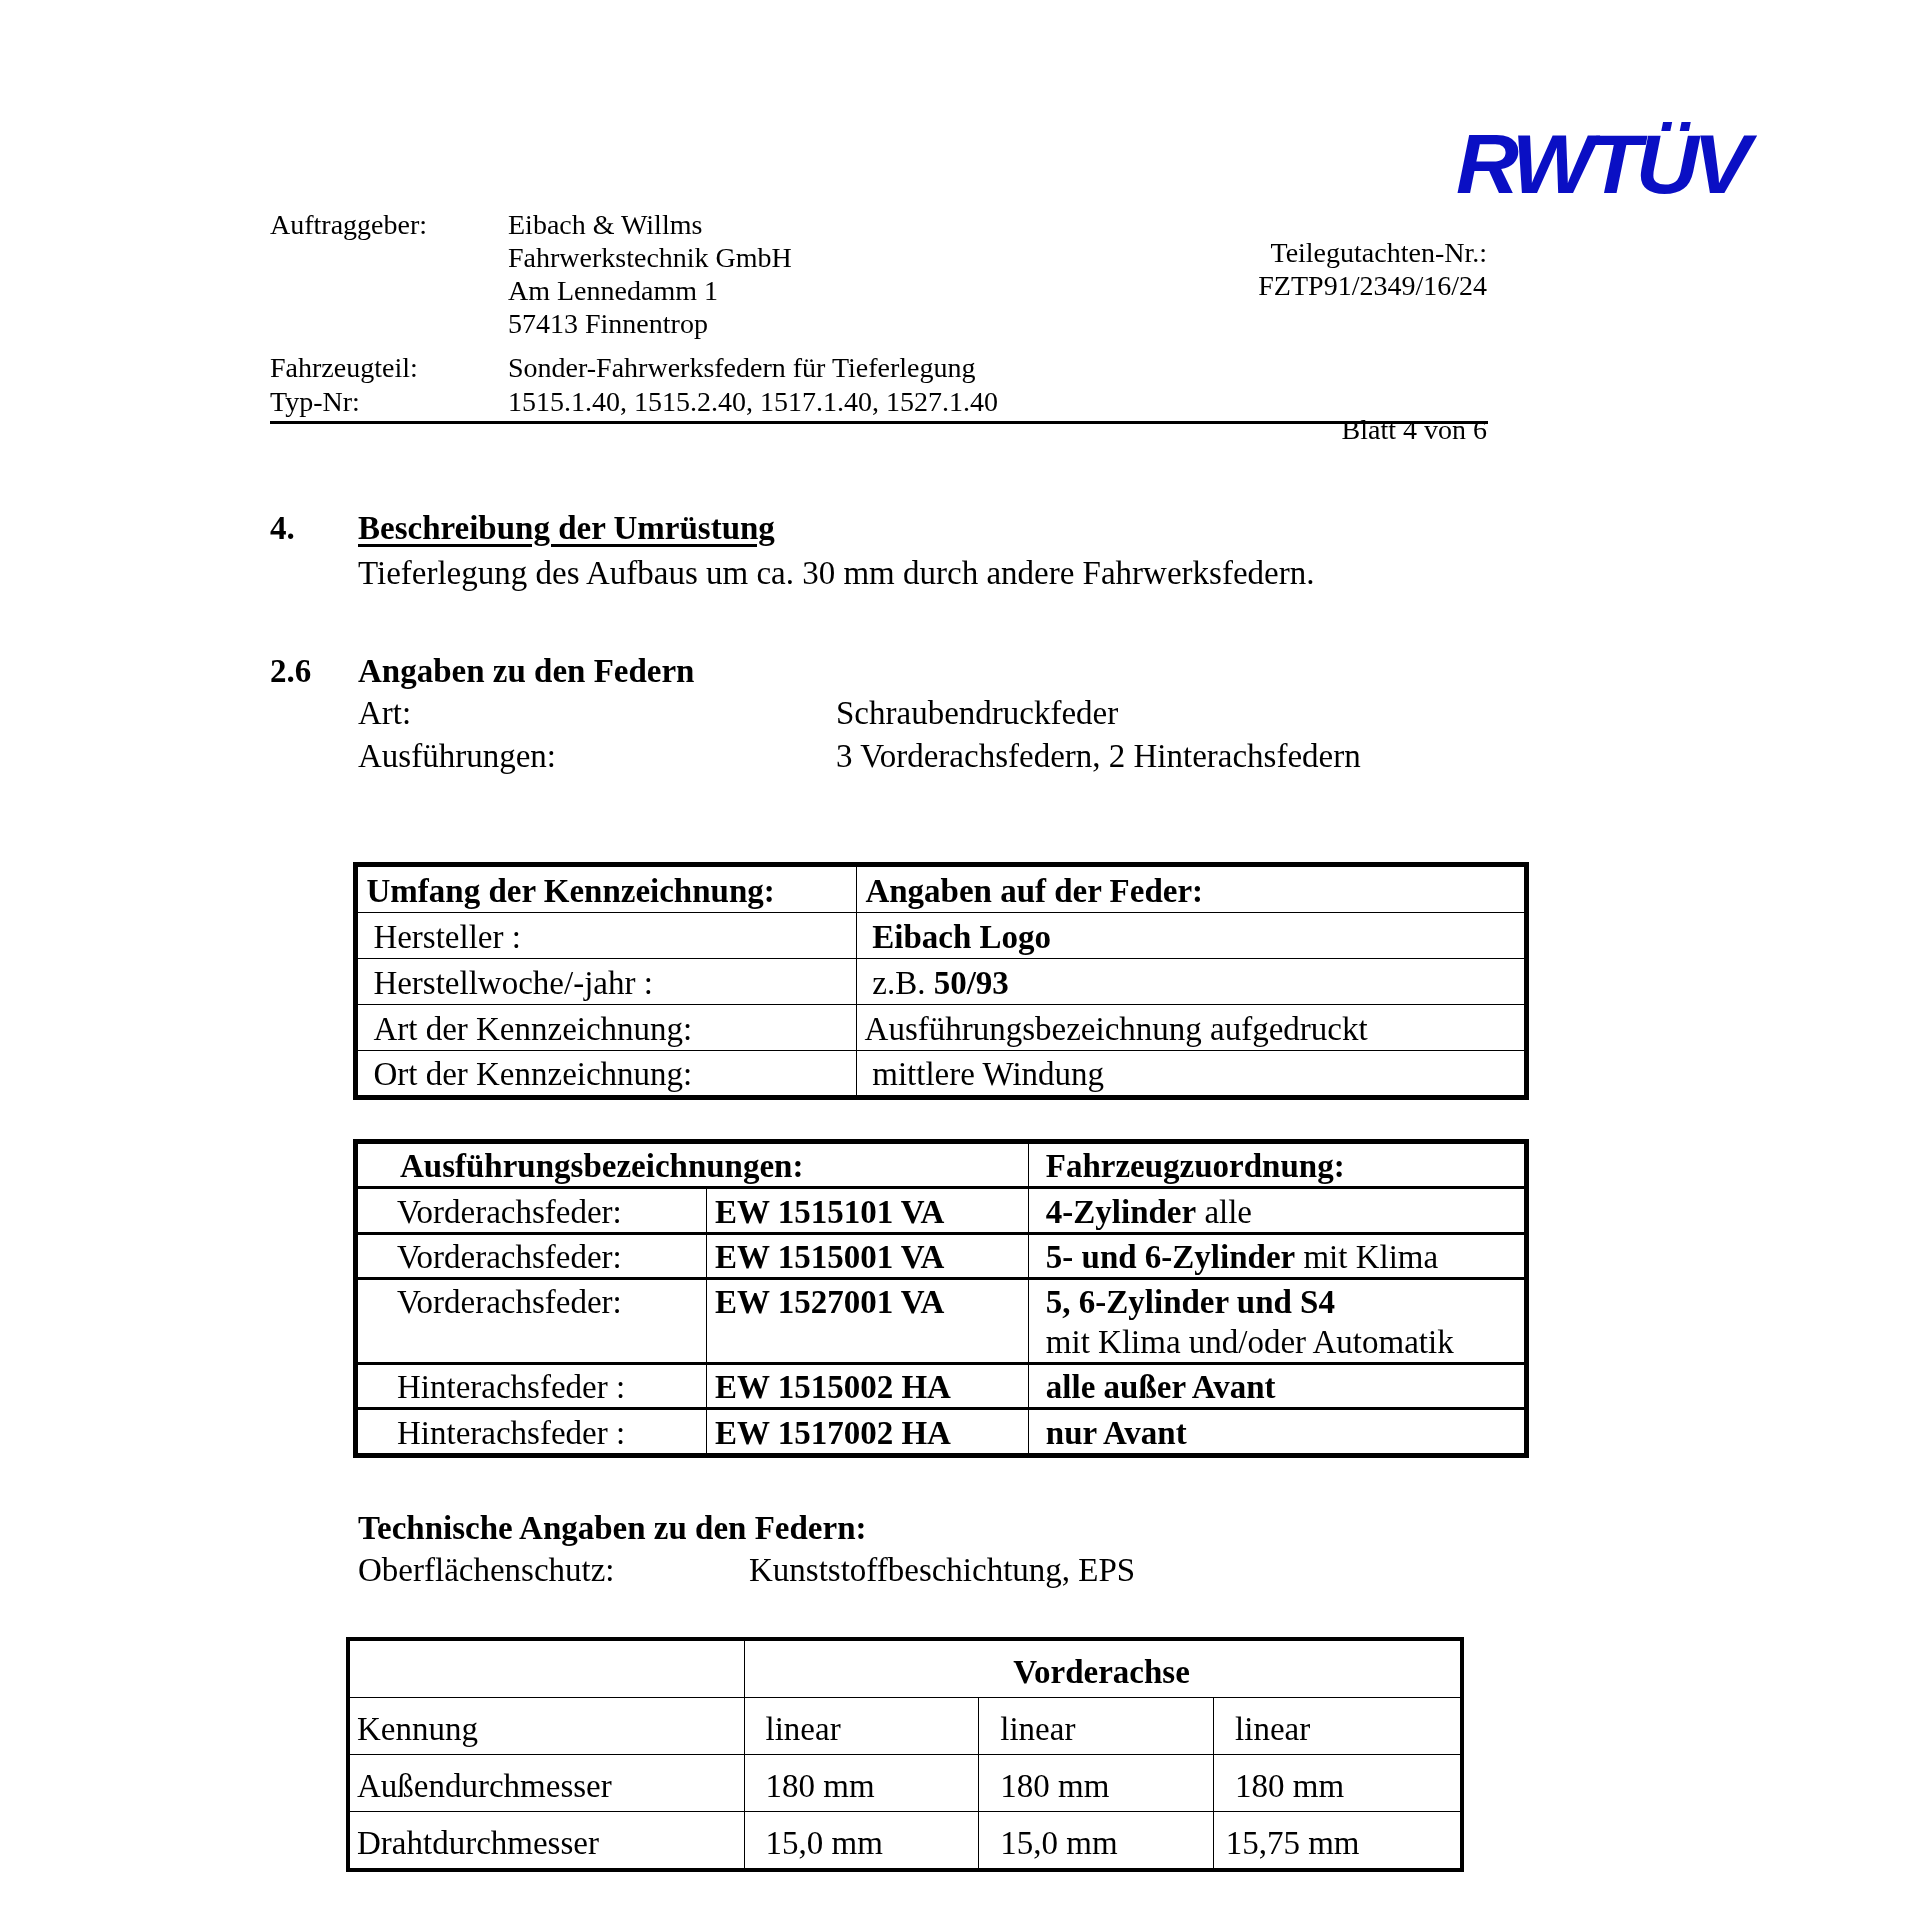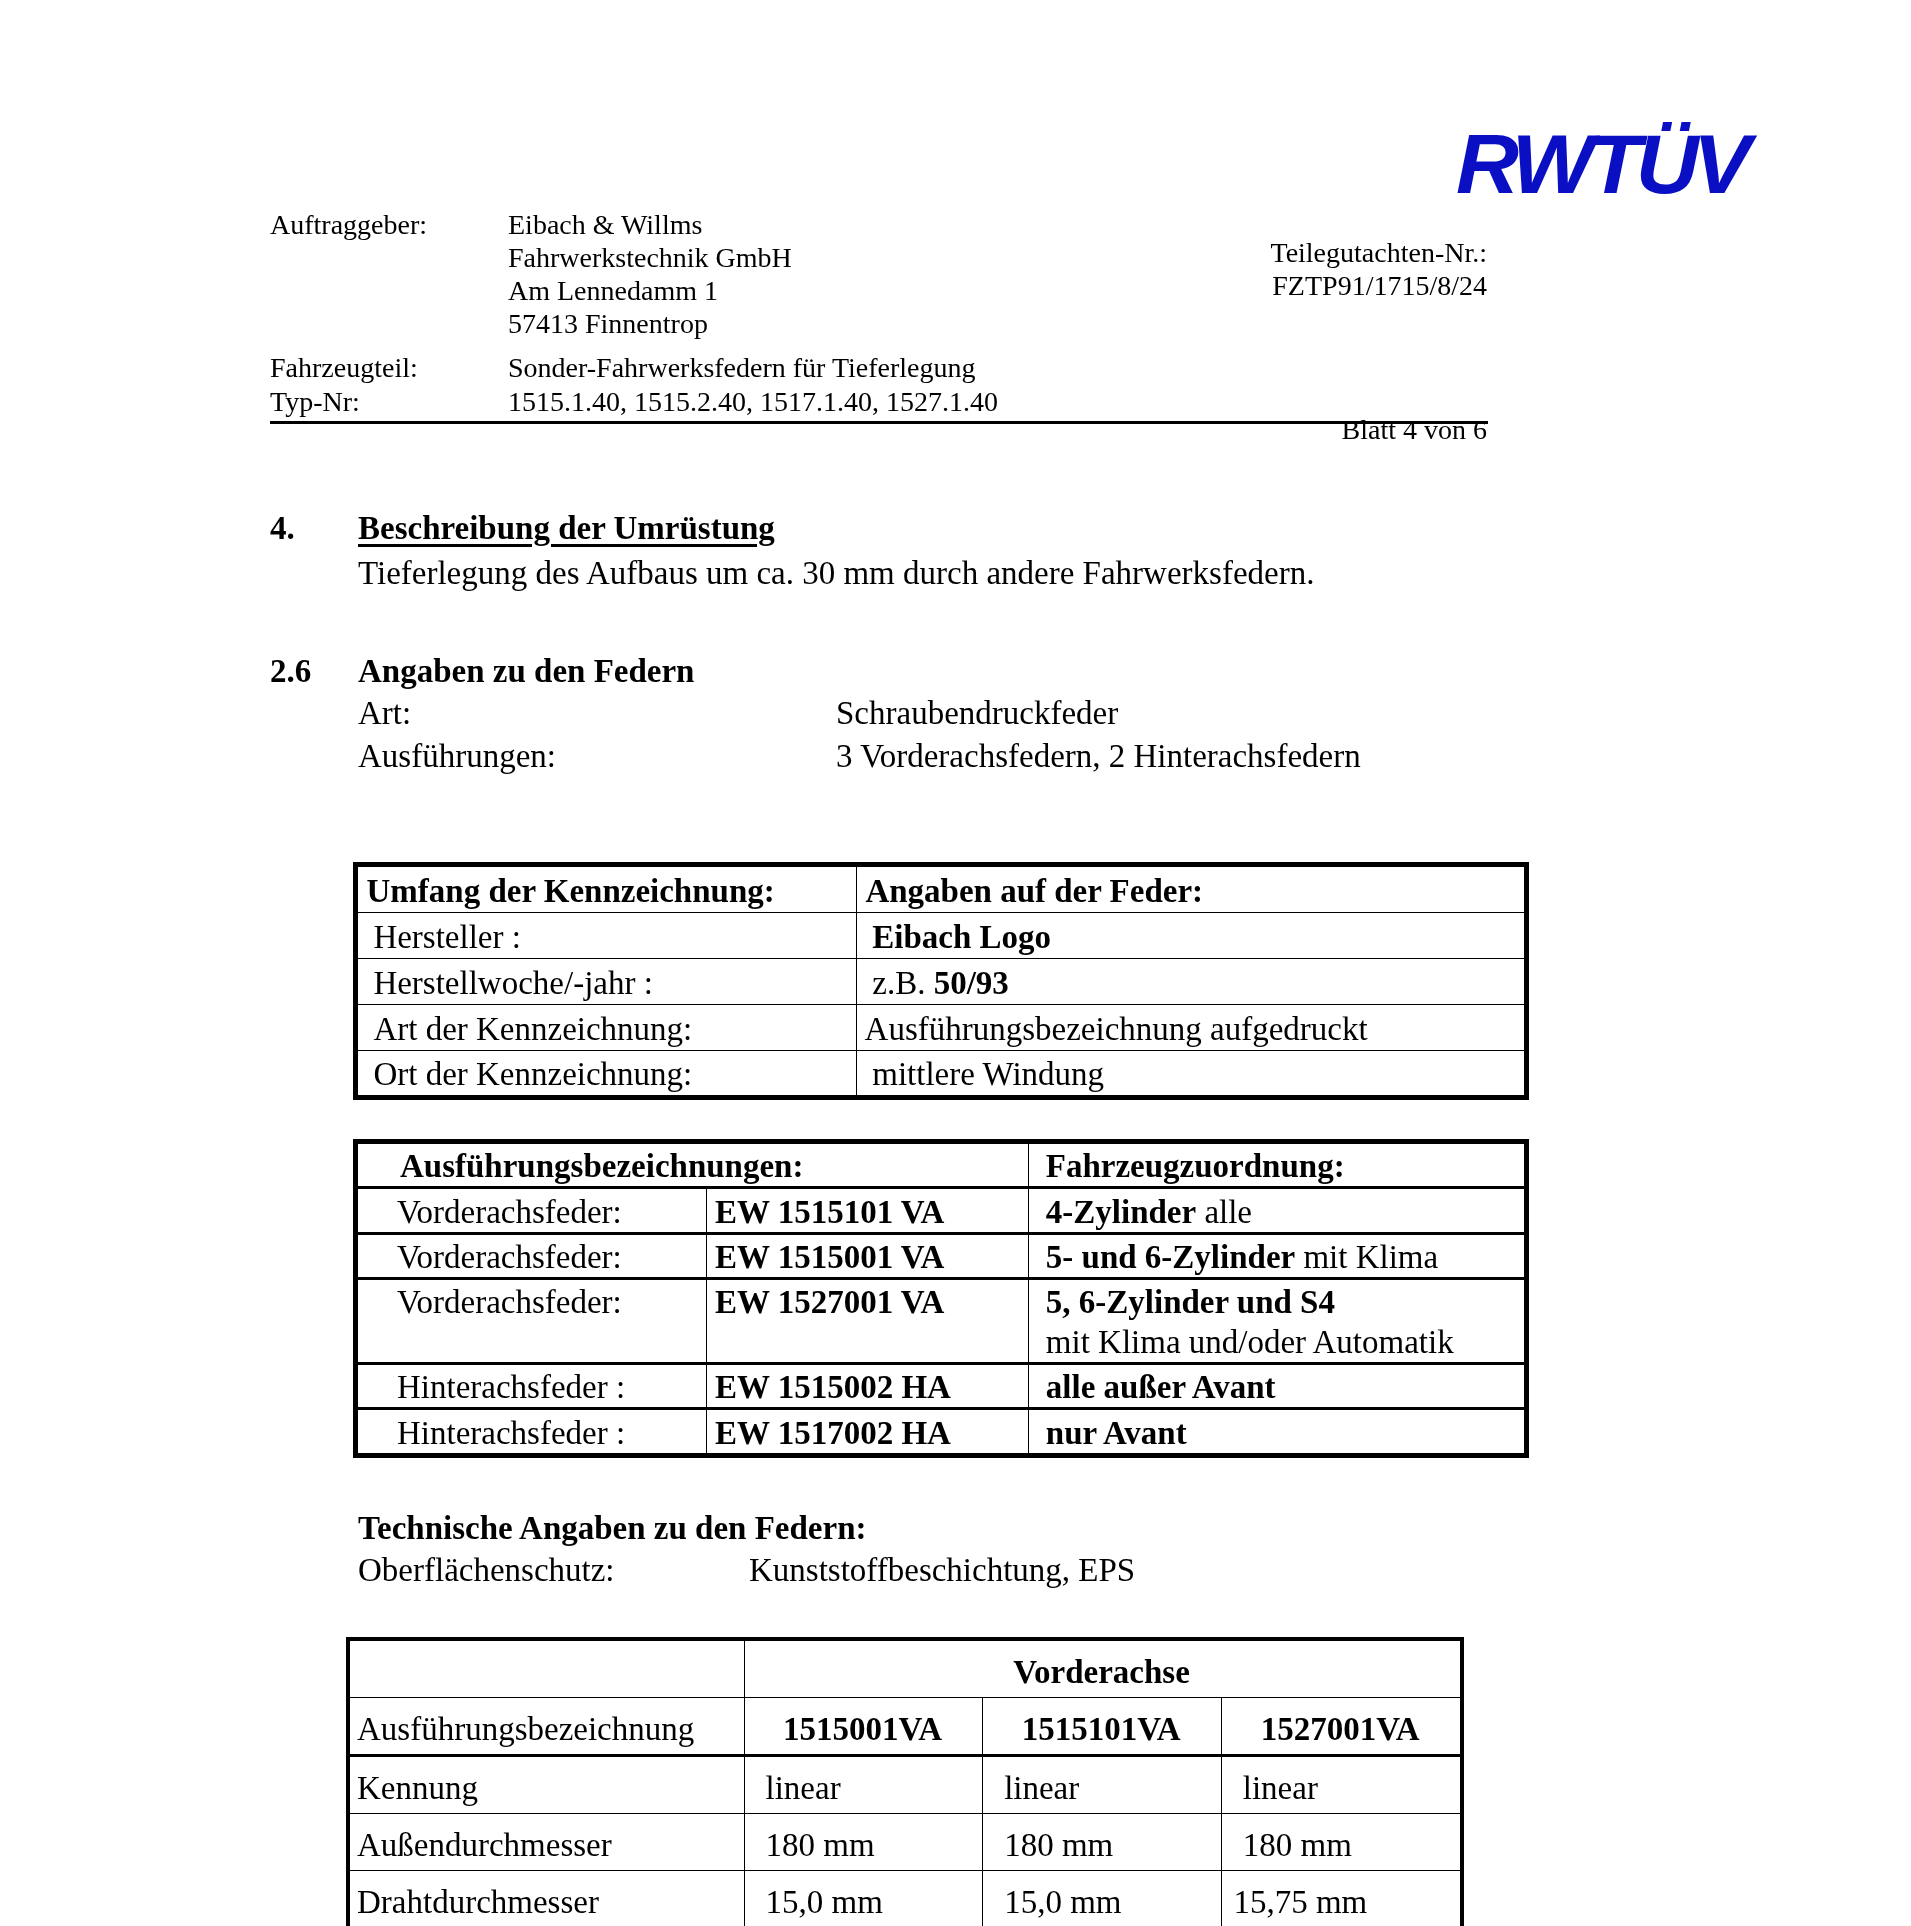--- a/index.html
+++ b/index.html
@@ -60,21 +60,21 @@
   <span class="hdr-label" style="top:211px">Auftraggeber:</span>
   <span class="hdr-val" style="top:211px">Eibach &amp; Willms</span>
   <span class="hdr-val" style="top:244px">Fahrwerkstechnik GmbH</span>
   <span class="hdr-val" style="top:277px">Am Lennedamm 1</span>
   <span class="hdr-val" style="top:310px">57413 Finnentrop</span>
   <span class="hdr-label" style="top:354px">Fahrzeugteil:</span>
   <span class="hdr-val" style="top:354px">Sonder-Fahrwerksfedern für Tieferlegung</span>
   <span class="hdr-label" style="top:388px">Typ-Nr:</span>
   <span class="hdr-val" style="top:388px">1515.1.40, 1515.2.40, 1517.1.40, 1527.1.40</span>
   <span class="hdr-right" style="top:211px">Teilegutachten-Nr.:</span>
-  <span class="hdr-right" style="top:244px">FZTP91/1715/8/24</span>
+  <span class="hdr-right" style="top:244px">FZTP91/2349/16/24</span>
   <span class="hdr-right" style="top:388px">Blatt 4 von 6</span>
   <div class="hdr-rule"></div>
 </div>
 
 <span class="sec-num" style="top:512px">4.</span>
 <span class="sec-title underline abs" style="top:512px">Beschreibung der Umrüstung</span>
 <span class="abs" style="left:358px; top:557px">Tieferlegung des Aufbaus um ca. 30 mm durch andere Fahrwerksfedern.</span>
 
 <span class="sec-num" style="top:655px">2.6</span>
 <span class="sec-title abs" style="top:655px">Angaben zu den Federn</span>
@@ -148,26 +148,20 @@
 <span class="abs b" style="left:358px; top:1512px">Technische Angaben zu den Federn:</span>
 <span class="abs" style="left:358px; top:1554px">Oberflächenschutz:</span>
 <span class="abs" style="left:749px; top:1554px">Kunststoffbeschichtung, EPS</span>
 
 <table class="t3">
   <tbody>
       <tr>
     <td class="c0"></td>
     <td colspan="3" class="b center">Vorderachse</td>
   </tr>
-  <tr class="row-desig">
-    <td class="c0">Ausführungsbezeichnung</td>
-    <td class="b center">1515001VA</td>
-    <td class="b center">1515101VA</td>
-    <td class="b center">1527001VA</td>
-  </tr>
   <tr>
     <td class="c0">Kennung</td>
     <td style="padding-left:21px">linear</td>
     <td style="padding-left:21px">linear</td>
     <td style="padding-left:21px">linear</td>
   </tr>
   <tr>
     <td class="c0">Außendurchmesser</td>
     <td style="padding-left:21px">180 mm</td>
     <td style="padding-left:21px">180 mm</td>

